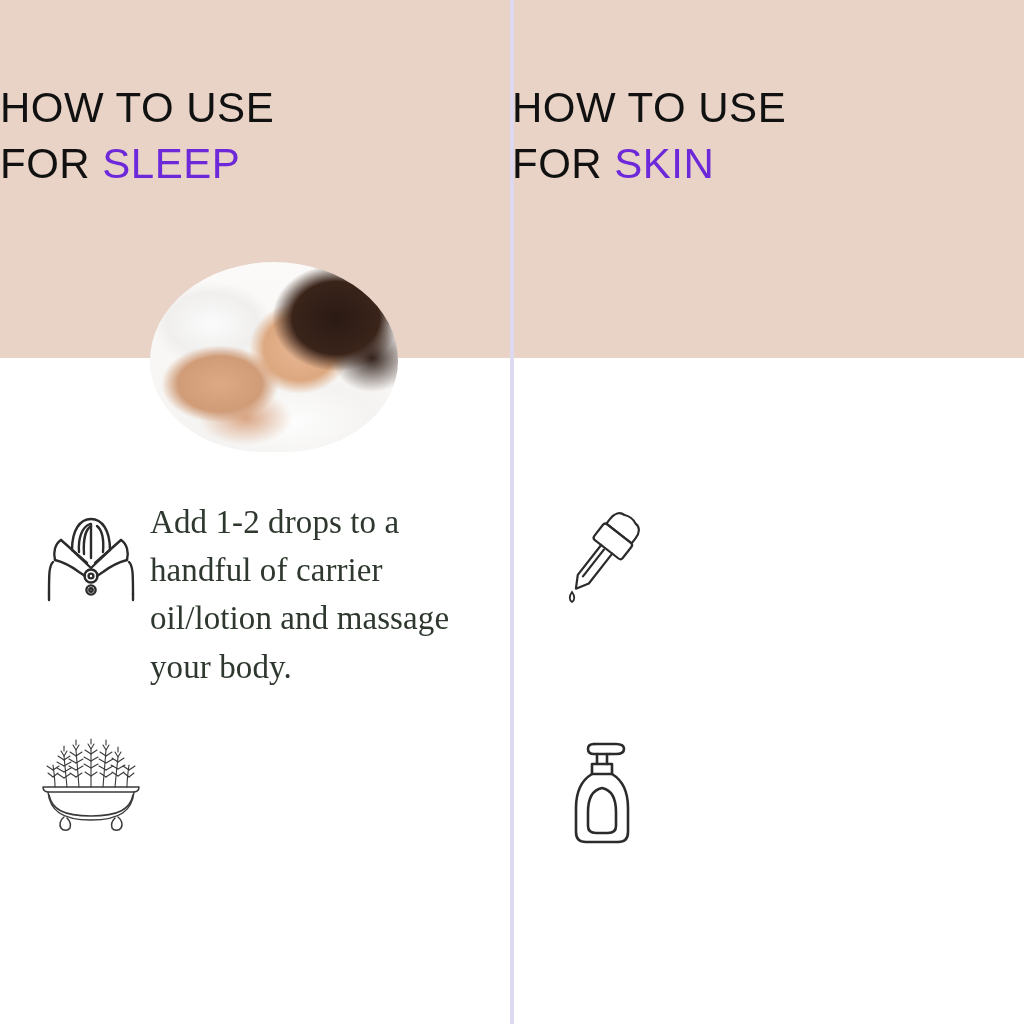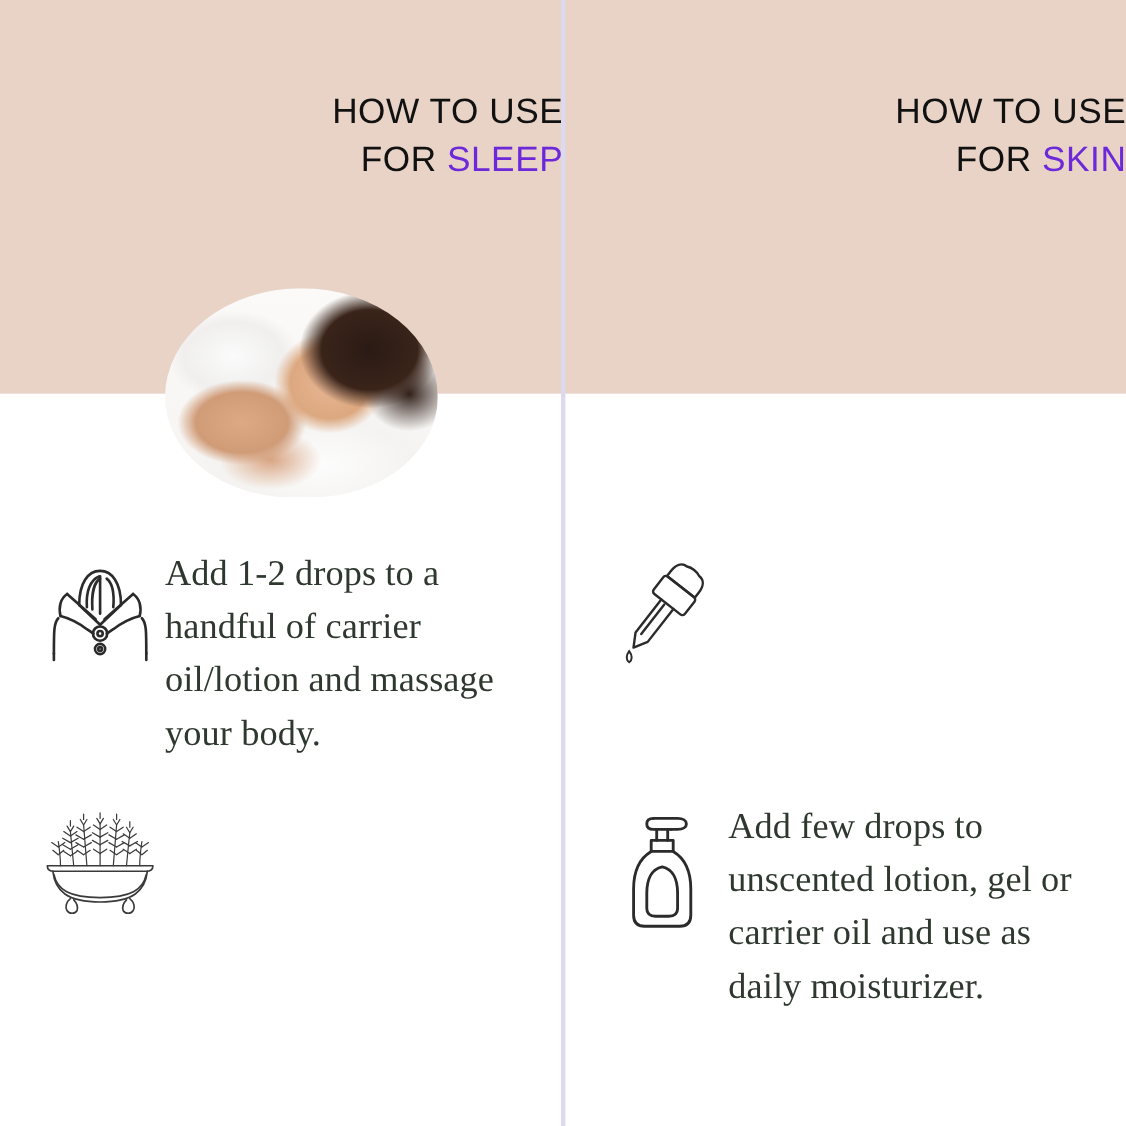--- a/index.html
+++ b/index.html
@@ -29,23 +29,23 @@
   
   .column{
     position:absolute; top:0; width:512px; height:1024px;
   }
   #column-sleep{ left:0; }
   #column-skin { left:512px; }
 
   
   .heading{
     position:absolute; top:80px; left:0; width:512px;
-    text-align:right;
+    text-align:left;
     font-family:"Liberation Sans", sans-serif;
-    font-size:32px;
+    font-size:42px;
     letter-spacing:0.5px;
     line-height:1.33;
     color:#111111;
     z-index:4;
   }
   .heading .accent{ color:#6d28d9; }
 
   
   .photo{
     position:absolute;
@@ -277,14 +277,13 @@
         <path d="M33 22 L33 32 M43 22 L43 32"></path>
 
         <path d="M28 32 L48 32 L48 42 L28 42 Z"></path>
 
         <path d="M28 42 C18 48 12 60 12 76 L12 100 C12 107 16 110 22 110 L54 110 C60 110 64 107 64 100 L64 76 C64 60 58 48 48 42"></path>
 
         <path d="M38 56 C28 58 24 68 24 80 L24 94 C24 99 27 101 32 101 L44 101 C49 101 52 99 52 94 L52 80 C52 68 48 58 38 56 Z"></path>
       </g>
     </svg>
   </div>
-  <div class="text-cell">Add few drops to unscented lotion, gel or carrier oil and use as daily moisturizer.</div>
 </div>
 
 </body></html>

